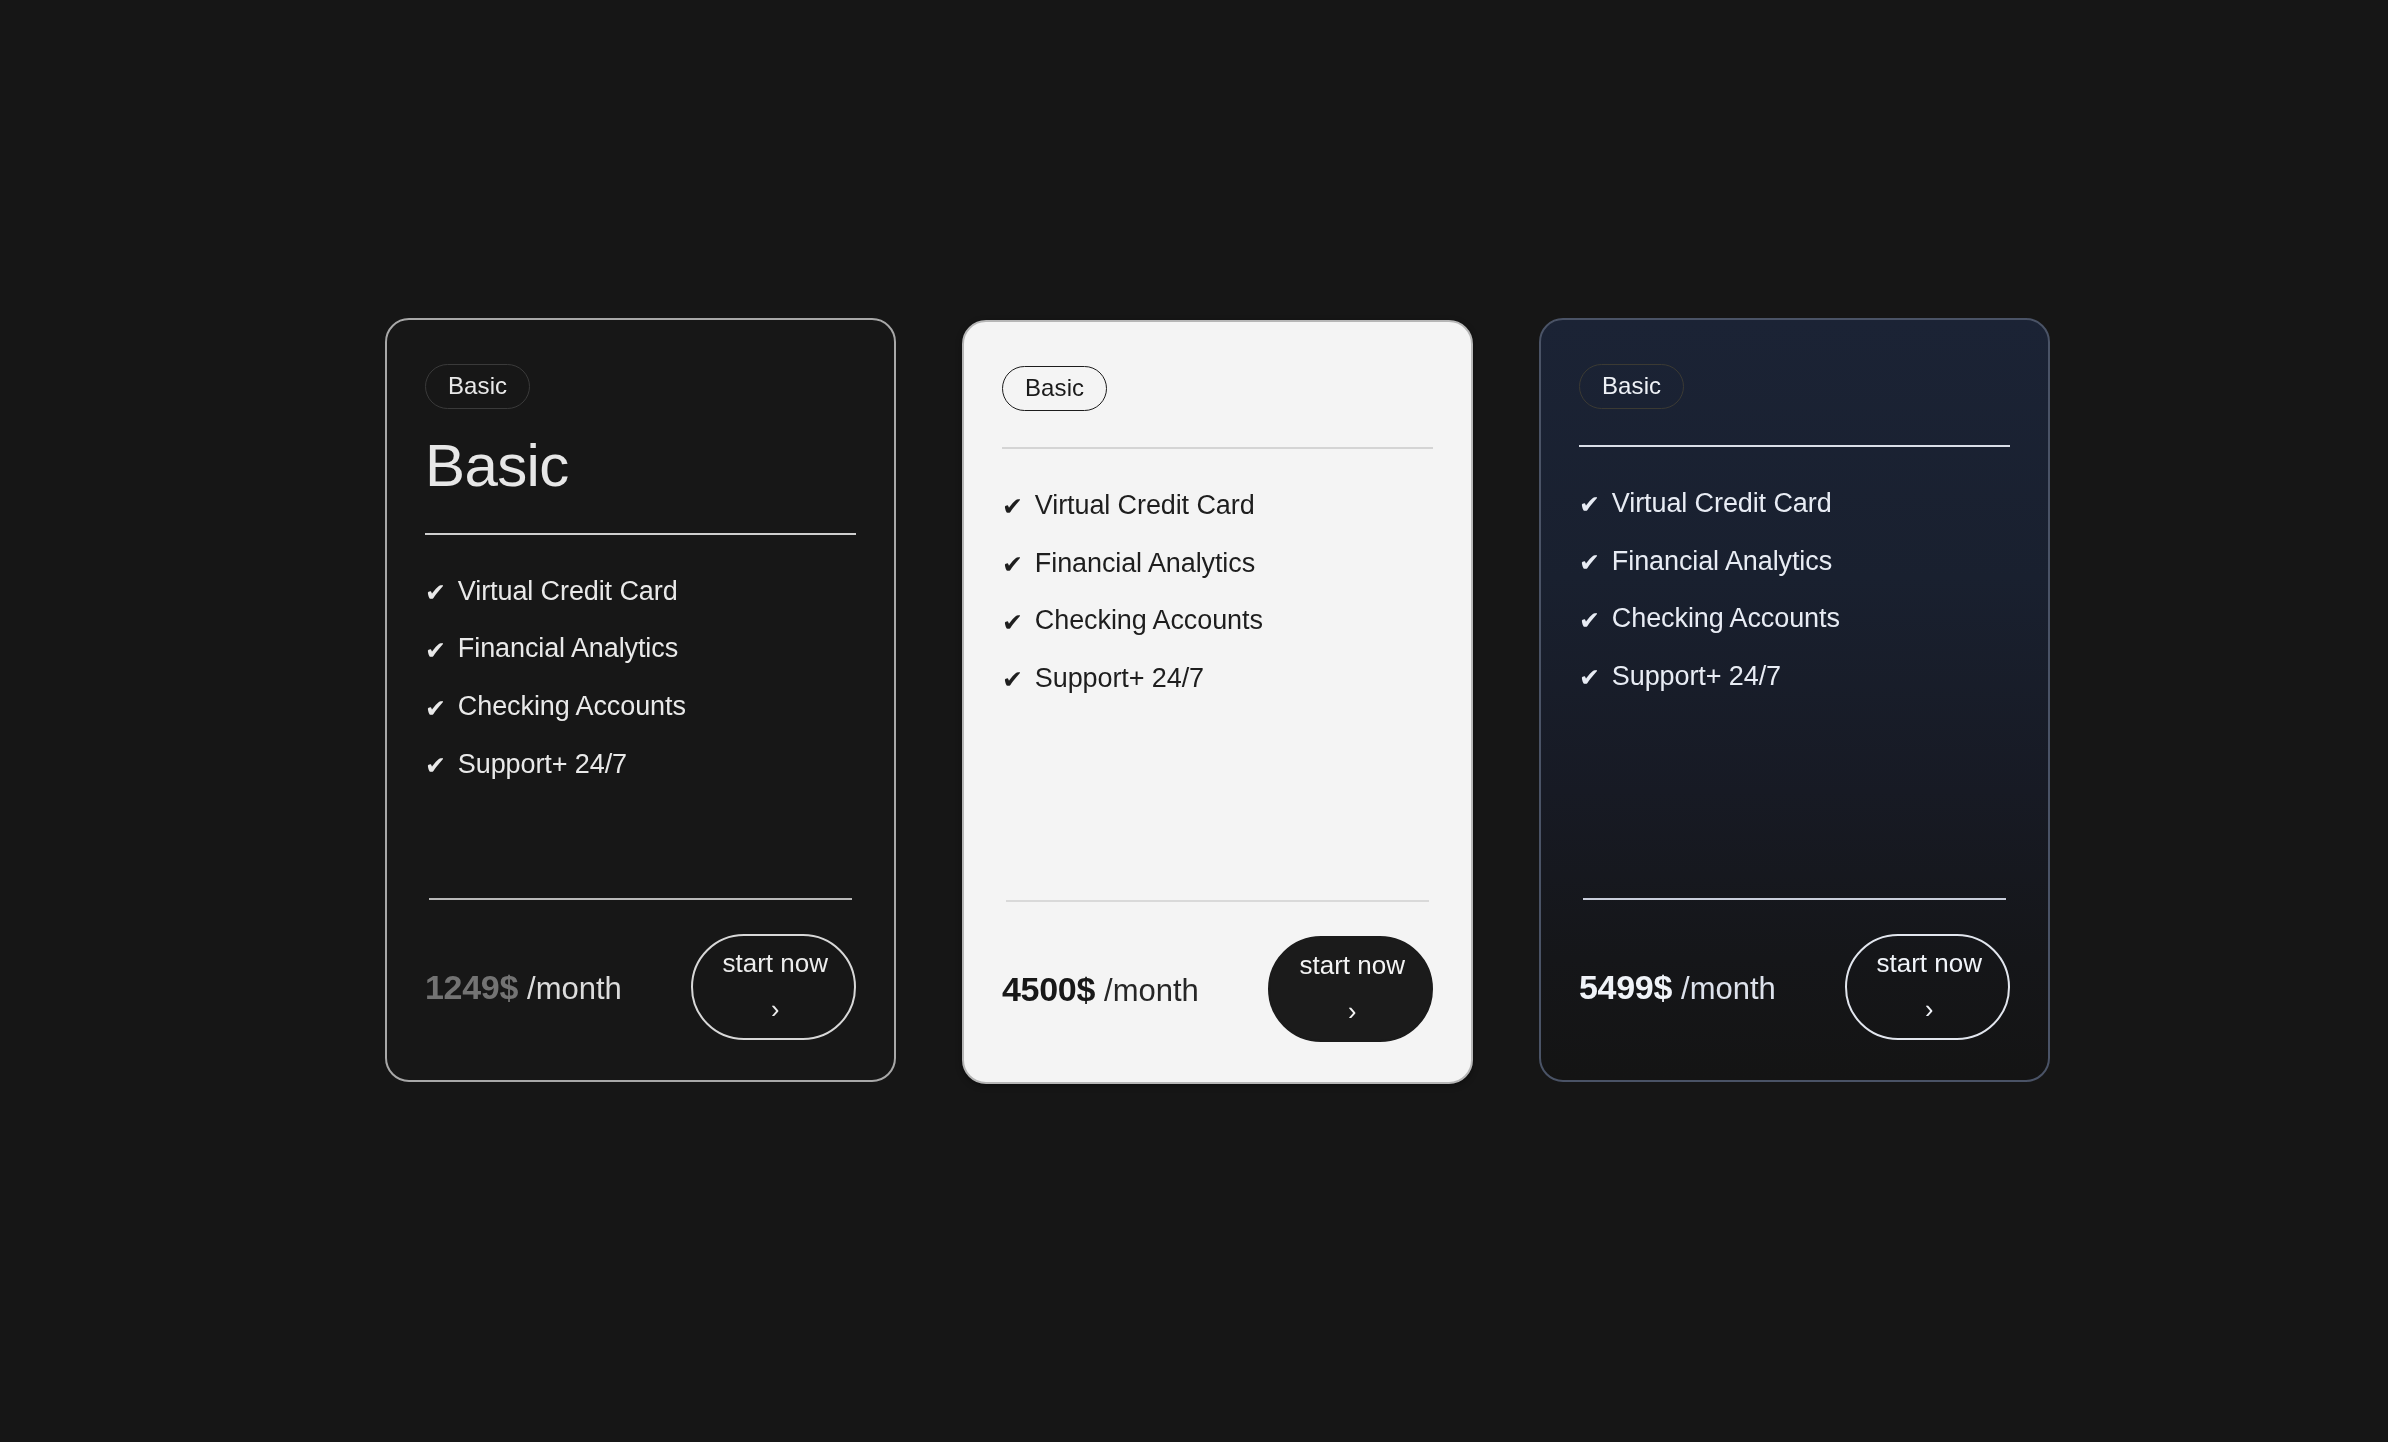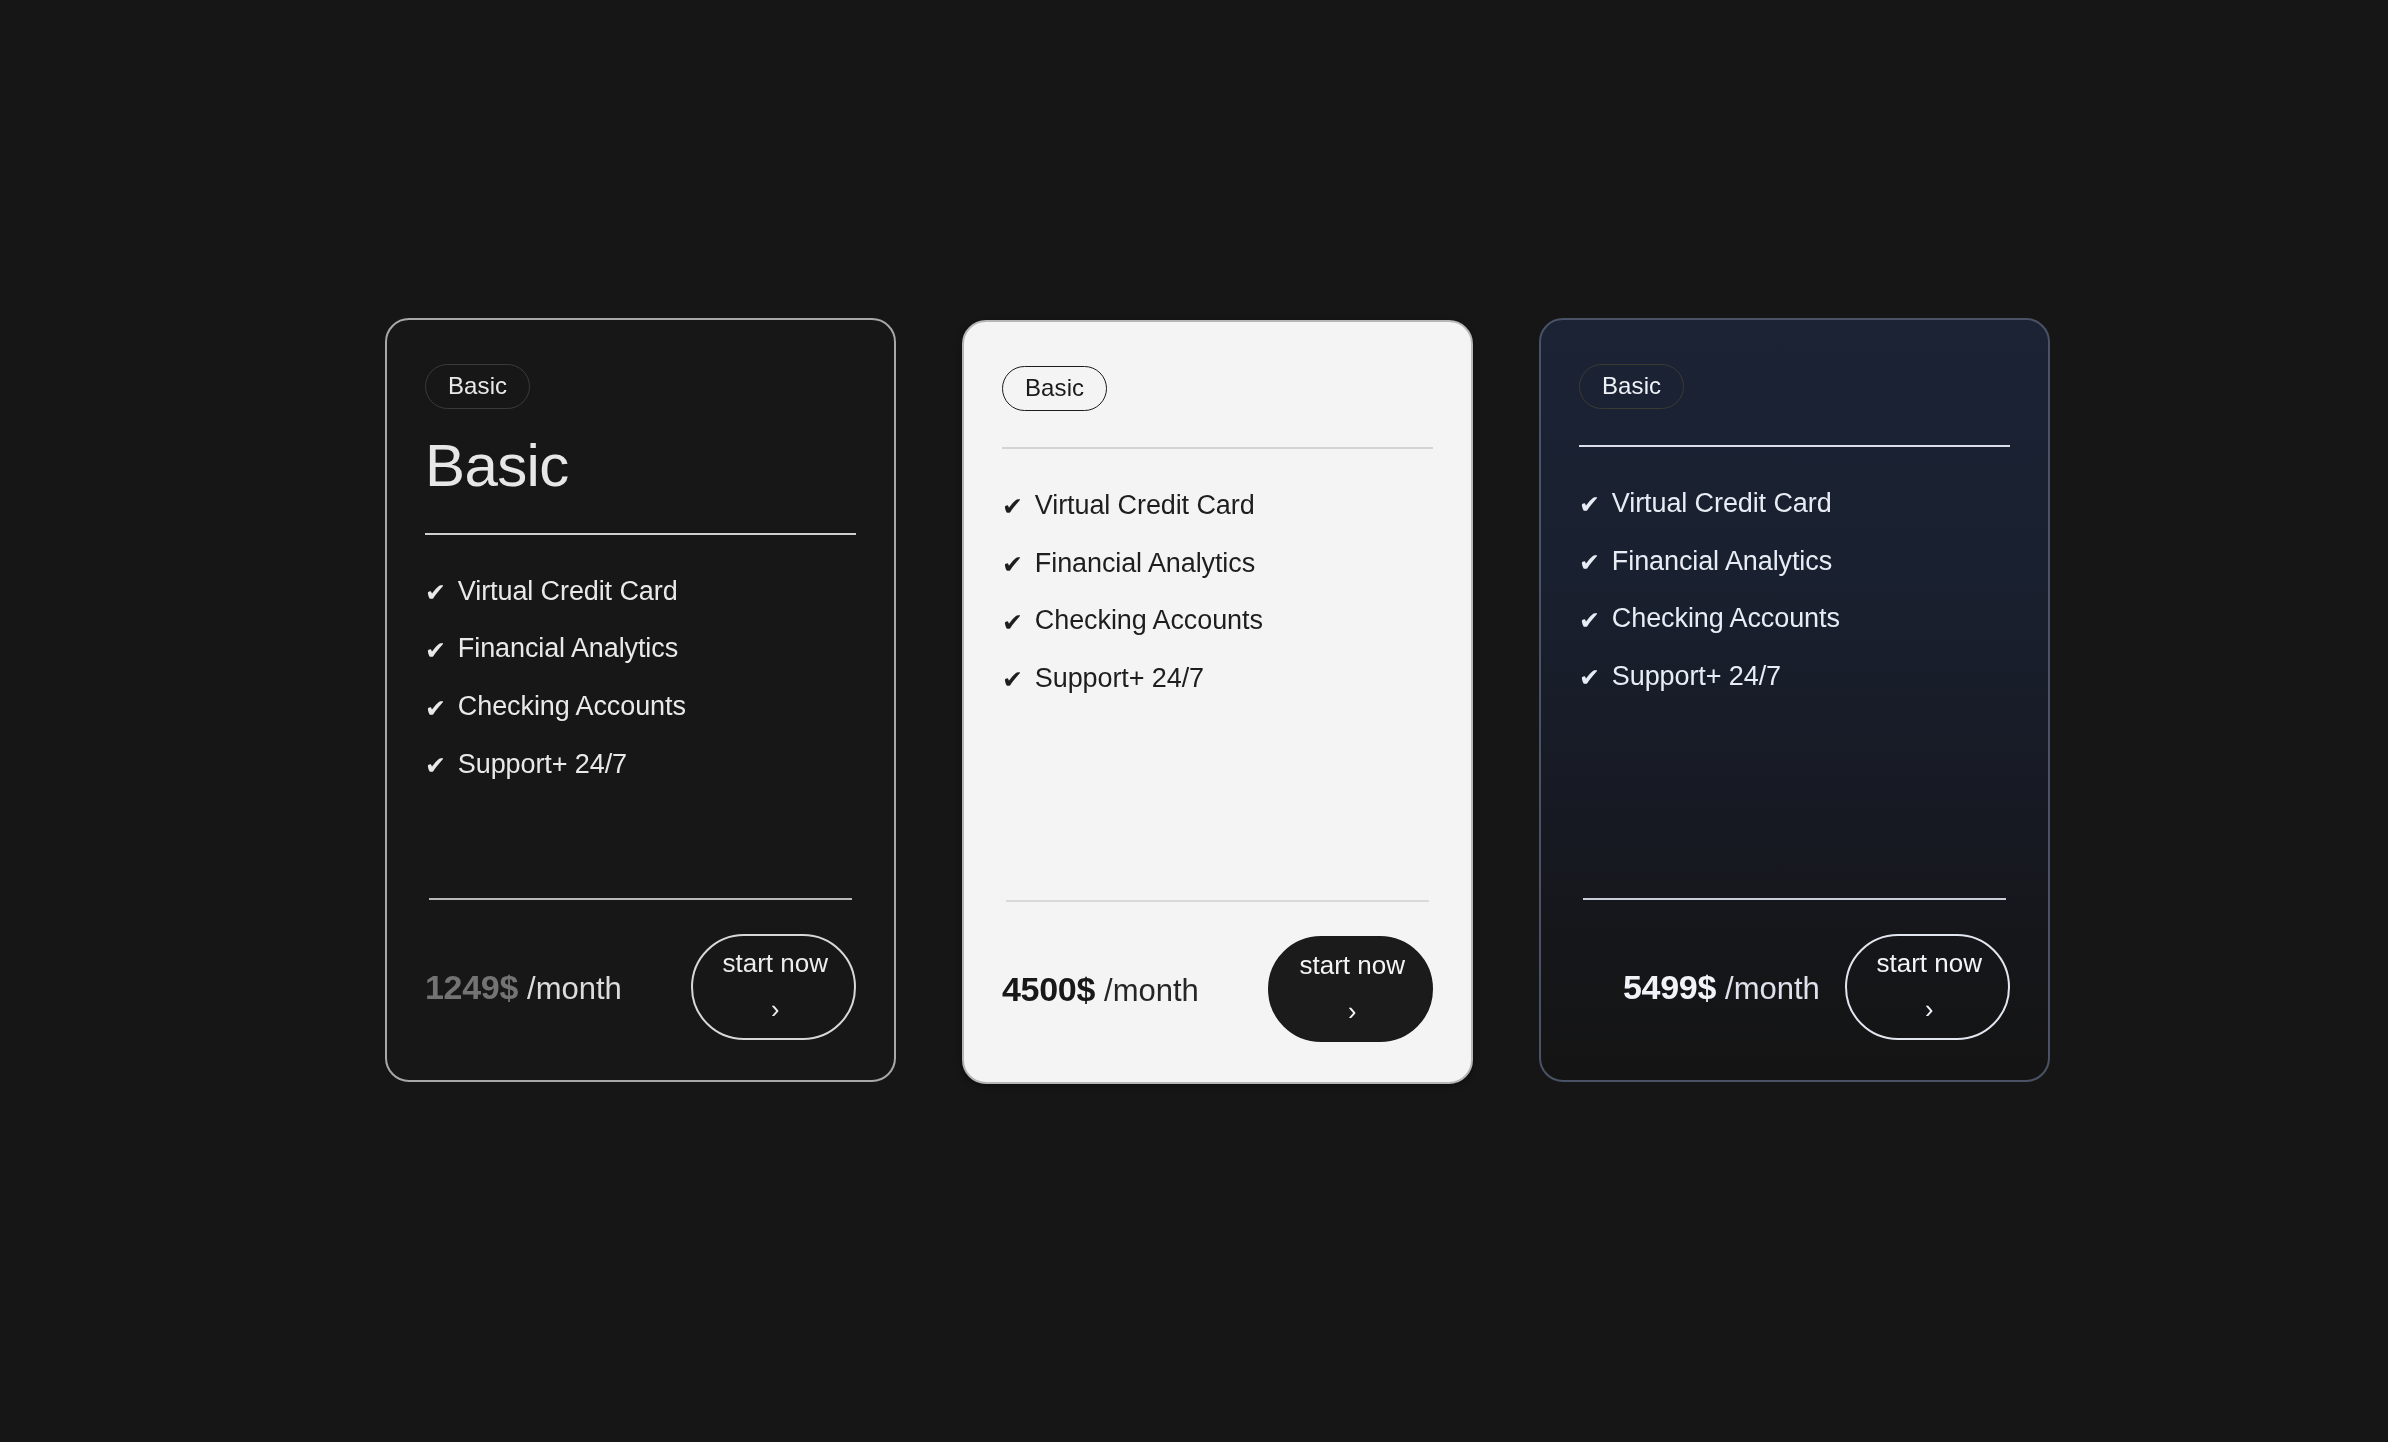--- a/index.html
+++ b/index.html
@@ -162,21 +162,21 @@
 
   .price-period {
     font-size: 31px;
     font-weight: 400;
   }
 
   .card--outline .price-amount { color: #737373; }
   .card--outline .price-period { color: #dcdcdc; }
   .card--light   .price-amount { color: #181818; }
   .card--light   .price-period { color: #262626; }
-  .card--navy    .price-amount { color: #f0f3f8; margin-left: 44px; }
+  .card--navy    .price-amount { color: #f0f3f8; }
   .card--navy    .price-period { color: #dde2ec; }
 
   
   .cta {
     display: inline-flex;
     align-items: center;
     gap: 22px;
     border-radius: 999px;
     padding: 14px 26px 15px 30px;
     font-size: 26px;

